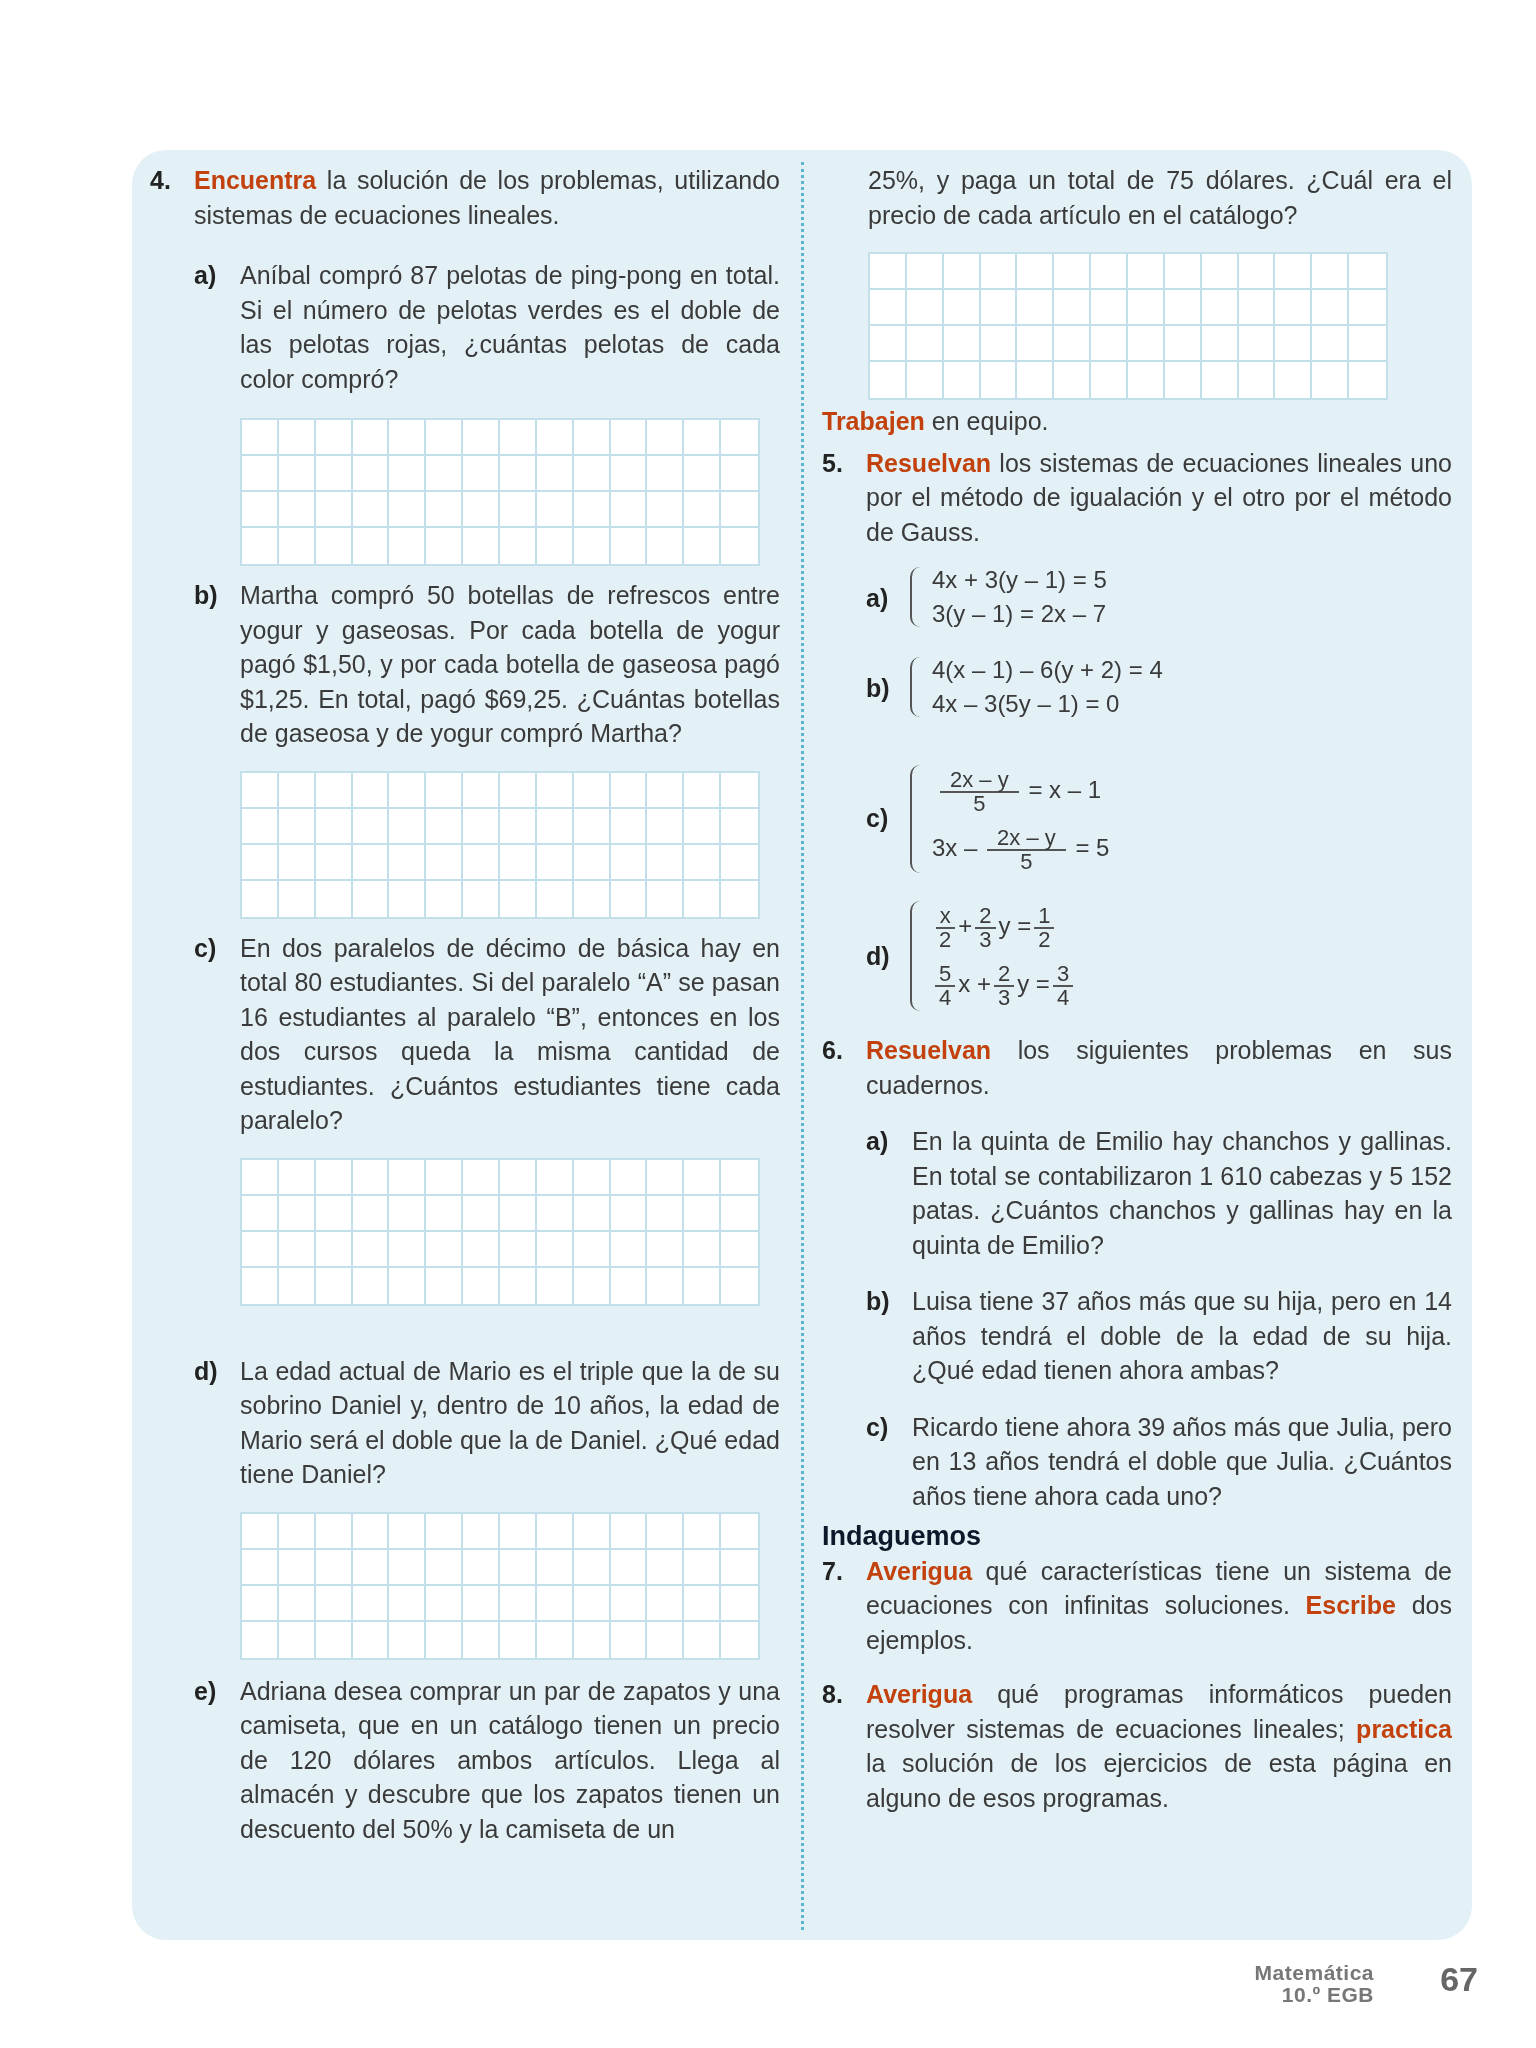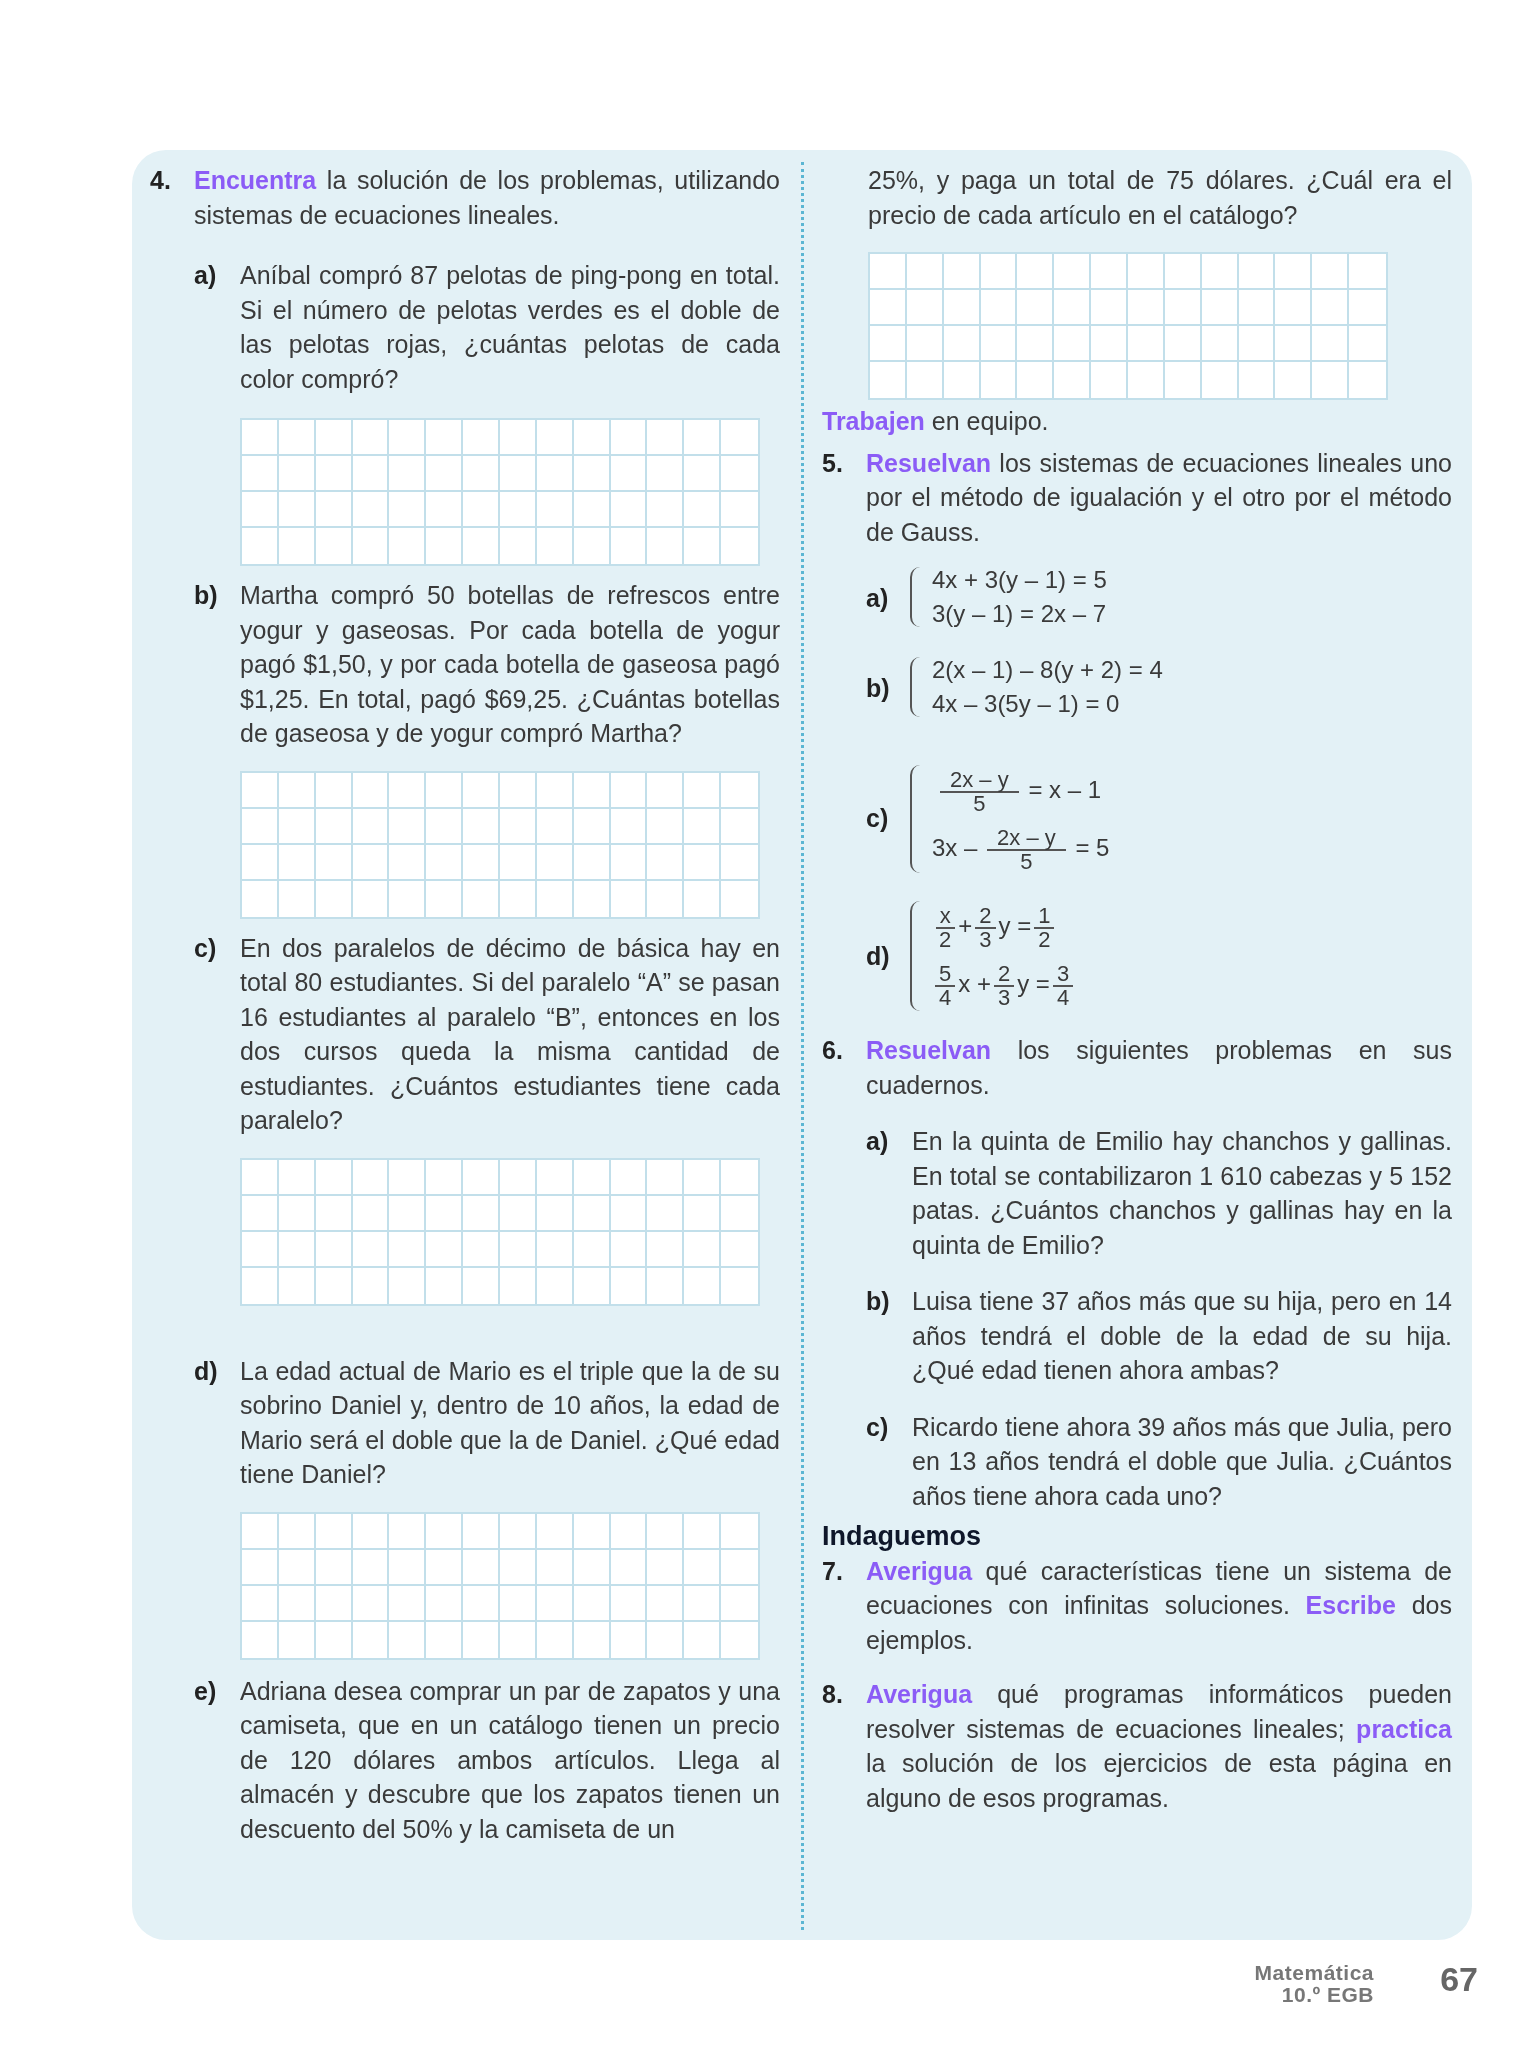--- a/index.html
+++ b/index.html
@@ -6,21 +6,21 @@
   body { width: 1536px; height: 2048px; position: relative; overflow: hidden;
          font-family: "Liberation Sans", sans-serif; color: #3a3a3a; }
   .panel { position: absolute; left: 132px; top: 150px; width: 1340px; height: 1790px;
            background: #e3f1f6; border-radius: 34px; }
   .divider { position: absolute; left: 801px; top: 162px; width: 0; height: 1768px;
              border-left: 3px dotted #5bb6d3; }
   .col { position: absolute; font-size: 25px; line-height: 34.5px; }
   .col-left { left: 150px; top: 163px; width: 630px; }
   .col-right { left: 822px; top: 163px; width: 630px; }
   .num { display: inline-block; width: 44px; font-weight: bold; color: #222; }
-  .b { font-weight: bold; color: #8b5cf6; margin-top: 16px; }
+  .b { font-weight: bold; color: #c2410c; margin-top: 16px; }
   .item-head { position: relative; padding-left: 44px; text-align: justify; }
   .item-head .num { position: absolute; left: 0; top: 0; }
   .sub { position: relative; padding-left: 90px; text-align: justify; }
   .sub .lbl { position: absolute; left: 44px; top: 0; font-weight: bold; color: #222; }
   .just { text-align: justify; }
   .grid { display: grid; grid-template-columns: repeat(14, 1fr); grid-template-rows: repeat(4, 1fr);
           width: 520px; height: 148px; background: #ffffff; border: 2px solid #c2dfea;
           box-sizing: border-box; margin-left: 90px; }
   .grid .cell { border-right: 2px solid #c2dfea; border-bottom: 2px solid #c2dfea; box-sizing: border-box; }
   .grid .cell:nth-child(14n) { border-right: none; }
@@ -386,21 +386,21 @@
     <div class="eqs">
       <div>4x + 3(y – 1) = 5</div>
       <div>3(y – 1) = 2x – 7</div>
     </div>
   </div>
 
   <div class="eq-block" style="margin-top:22px; height:68px;">
     <span class="lbl" style="top:18px;">b)</span>
     <span class="brace" style="top:4px; height:60px;"></span>
     <div class="eqs">
-      <div>2(x – 1) – 8(y + 2) = 4</div>
+      <div>4(x – 1) – 6(y + 2) = 4</div>
       <div>4x – 3(5y – 1) = 0</div>
     </div>
   </div>
 
   <div class="eq-block" style="margin-top:20px; height:116px;">
     <span class="lbl" style="top:40px;">c)</span>
     <span class="brace" style="top:4px; height:108px;"></span>
     <div class="eqs" style="line-height:58px;margin-top:40px;">
       <div>
         <span class="frac" style="margin-left:8px;">

